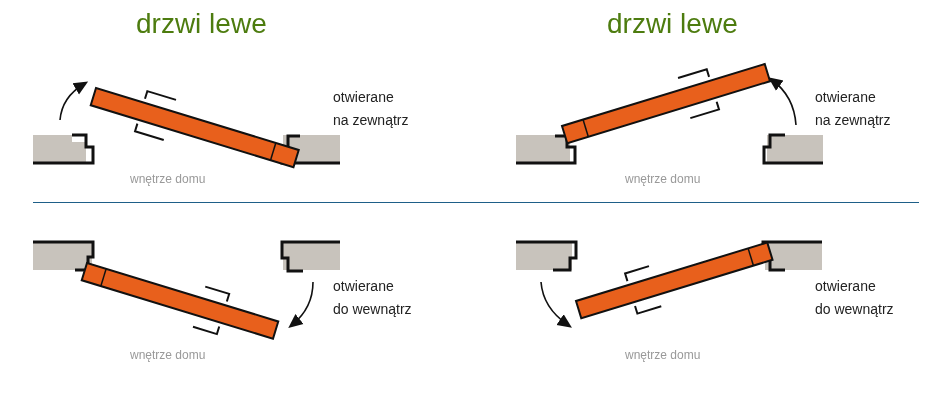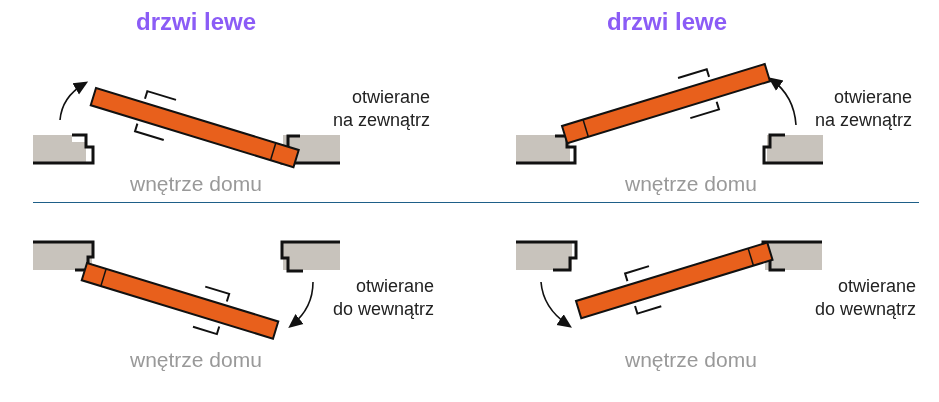--- a/index.html
+++ b/index.html
@@ -1,19 +1,19 @@
 <!DOCTYPE html>
 <html><head>
 <meta charset="utf-8">
 <style>
   html,body{margin:0;padding:0;background:#ffffff;}
   body{width:939px;height:402px;position:relative;overflow:hidden;font-family:"Liberation Sans","DejaVu Sans",sans-serif;}
-  .title{position:absolute;top:8px;font-size:24px;color:#8b5cf6;font-weight:bold;}
-  .label{position:absolute;font-size:18px;color:#222;line-height:23px;text-align:right;}
-  .interior{position:absolute;font-size:21px;color:#999;}
+  .title{position:absolute;top:8px;font-size:28px;color:#4d7c0f;}
+  .label{position:absolute;font-size:14px;color:#222;line-height:23px;}
+  .interior{position:absolute;font-size:12px;color:#999;}
   .divider{position:absolute;left:33px;top:202px;width:886px;height:1px;background:#1e5f88;}
   svg{position:absolute;left:0;top:0;}
 </style>
 </head>
 <body>
 
 <div class="title" style="left:136px;">drzwi lewe</div>
 <div class="title" style="left:607px;">drzwi lewe</div>
 
 <svg width="939" height="402" viewBox="0 0 939 402">

